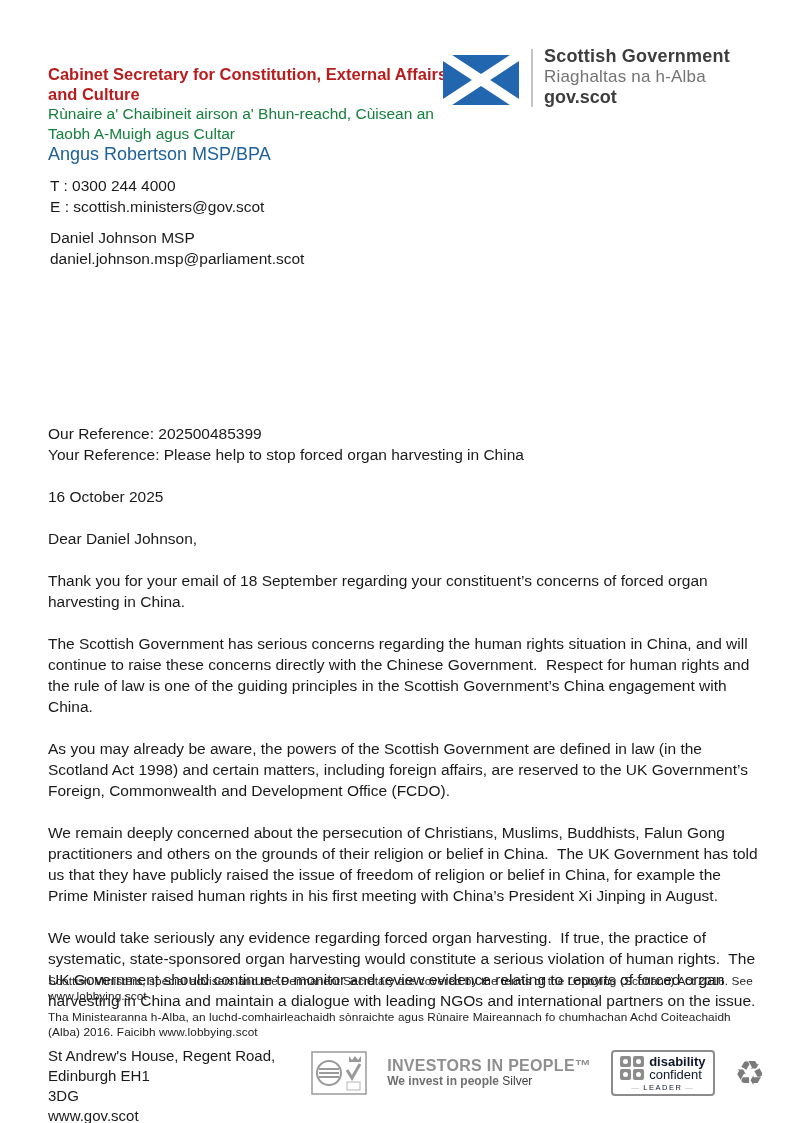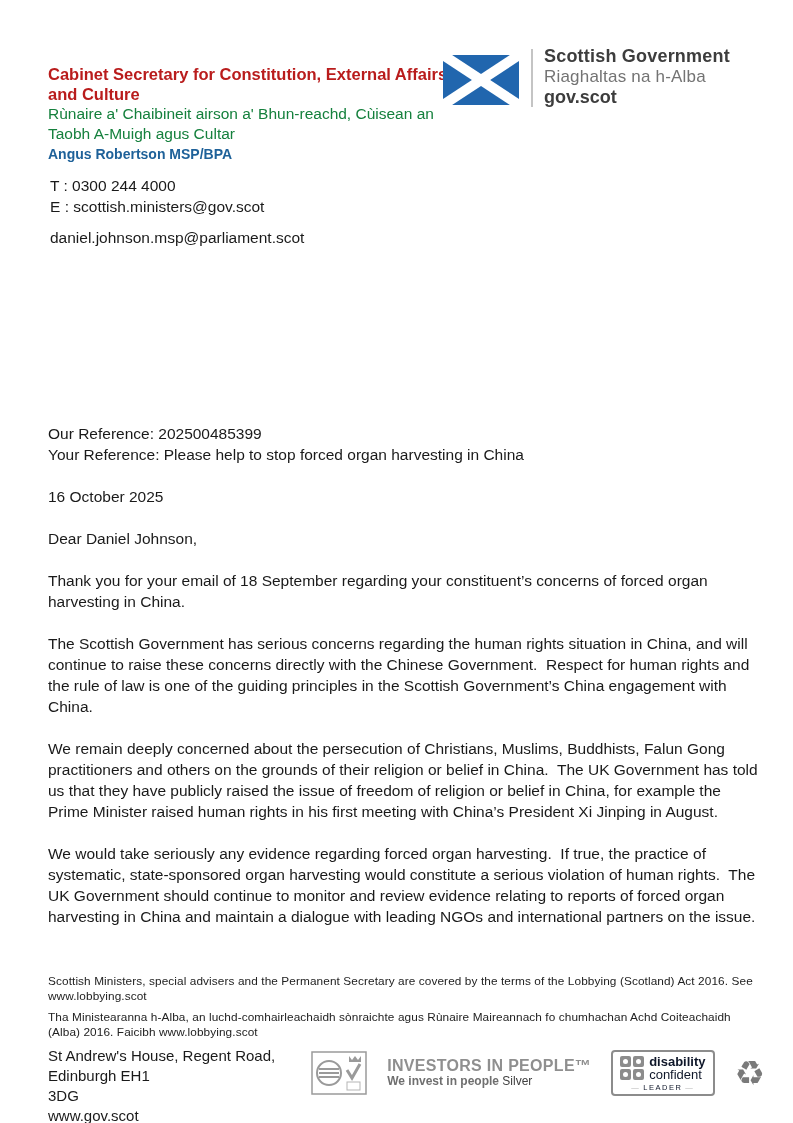--- a/index.html
+++ b/index.html
@@ -11,21 +11,21 @@
     margin:0 auto;
     font-family:"Liberation Sans", sans-serif;
     color:#1a1a1a;
     overflow:hidden;
   }
 
   
   .header-left { position:absolute; left:48px; top:64px; width:408px; }
   .hdr-title    { color:#b91c1c; font-weight:bold; font-size:16.5px; line-height:20px; }
   .hdr-gaelic   { color:#15803d; font-size:15.5px; line-height:20px; }
-  .hdr-minister { color:#1e6199; font-weight:bold; font-size:14px; line-height:20px; }
+  .hdr-minister { color:#1e6199; font-weight:normal; font-size:18px; line-height:20px; }
 
   .sg-logo { position:absolute; left:443px; top:46px; display:flex; align-items:center; }
   .sg-flag { display:block; margin-top:5px; }
   .sg-divider { width:2px; height:58px; background:#c4c4c4; margin:2px 11px 0 12px; }
   .sg-name1 { font-size:18px; font-weight:bold; color:#3d3d3d; line-height:21px; letter-spacing:0.2px; }
   .sg-name2 { font-size:17px; color:#737373; line-height:20px; letter-spacing:0.2px; }
   .sg-name3 { font-size:18px; font-weight:bold; color:#3d3d3d; line-height:21px; }
 
   
   .contact   { position:absolute; left:50px; top:176px; font-size:15.5px; line-height:20.5px; }
@@ -90,32 +90,34 @@
       <div class="sg-name3">gov.scot</div>
     </div>
   </div>
 
   <div class="contact">
     <div>T : 0300 244 4000</div>
     <div>E : scottish.ministers@gov.scot</div>
   </div>
 
   <div class="recipient">
+    <div>Daniel Johnson MSP</div>
     <div>daniel.johnson.msp@parliament.scot</div>
   </div>
 
   <div class="letter">
     <div class="blk">
       <div>Our Reference: 202500485399</div>
       <div>Your Reference: Please help to stop forced organ harvesting in China</div>
     </div>
     <div class="blk">16 October 2025</div>
     <div class="blk">Dear Daniel Johnson,</div>
     <p class="blk">Thank you for your email of 18 September regarding your constituent’s concerns of forced organ harvesting in China.</p>
     <p class="blk">The Scottish Government has serious concerns regarding the human rights situation in China, and will continue to raise these concerns directly with the Chinese Government.  Respect for human rights and the rule of law is one of the guiding principles in the Scottish Government’s China engagement with China.</p>
+    <p class="blk">As you may already be aware, the powers of the Scottish Government are defined in law (in the Scotland Act 1998) and certain matters, including foreign affairs, are reserved to the UK Government’s Foreign, Commonwealth and Development Office (FCDO).</p>
     <p class="blk">We remain deeply concerned about the persecution of Christians, Muslims, Buddhists, Falun Gong practitioners and others on the grounds of their religion or belief in China.  The UK Government has told us that they have publicly raised the issue of freedom of religion or belief in China, for example the Prime Minister raised human rights in his first meeting with China’s President Xi Jinping in August.</p>
     <p class="blk">We would take seriously any evidence regarding forced organ harvesting.  If true, the practice of systematic, state-sponsored organ harvesting would constitute a serious violation of human rights.  The UK Government should continue to monitor and review evidence relating to reports of forced organ harvesting in China and maintain a dialogue with leading NGOs and international partners on the issue.</p>
   </div>
 
   <div class="footnotes">
     <p>Scottish Ministers, special advisers and the Permanent Secretary are covered by the terms of the Lobbying (Scotland) Act 2016. See www.lobbying.scot</p>
     <p>Tha Ministearanna h-Alba, an luchd-comhairleachaidh sònraichte agus Rùnaire Maireannach fo chumhachan Achd Coiteachaidh (Alba) 2016. Faicibh www.lobbying.scot</p>
   </div>
 
   <div class="footer">

